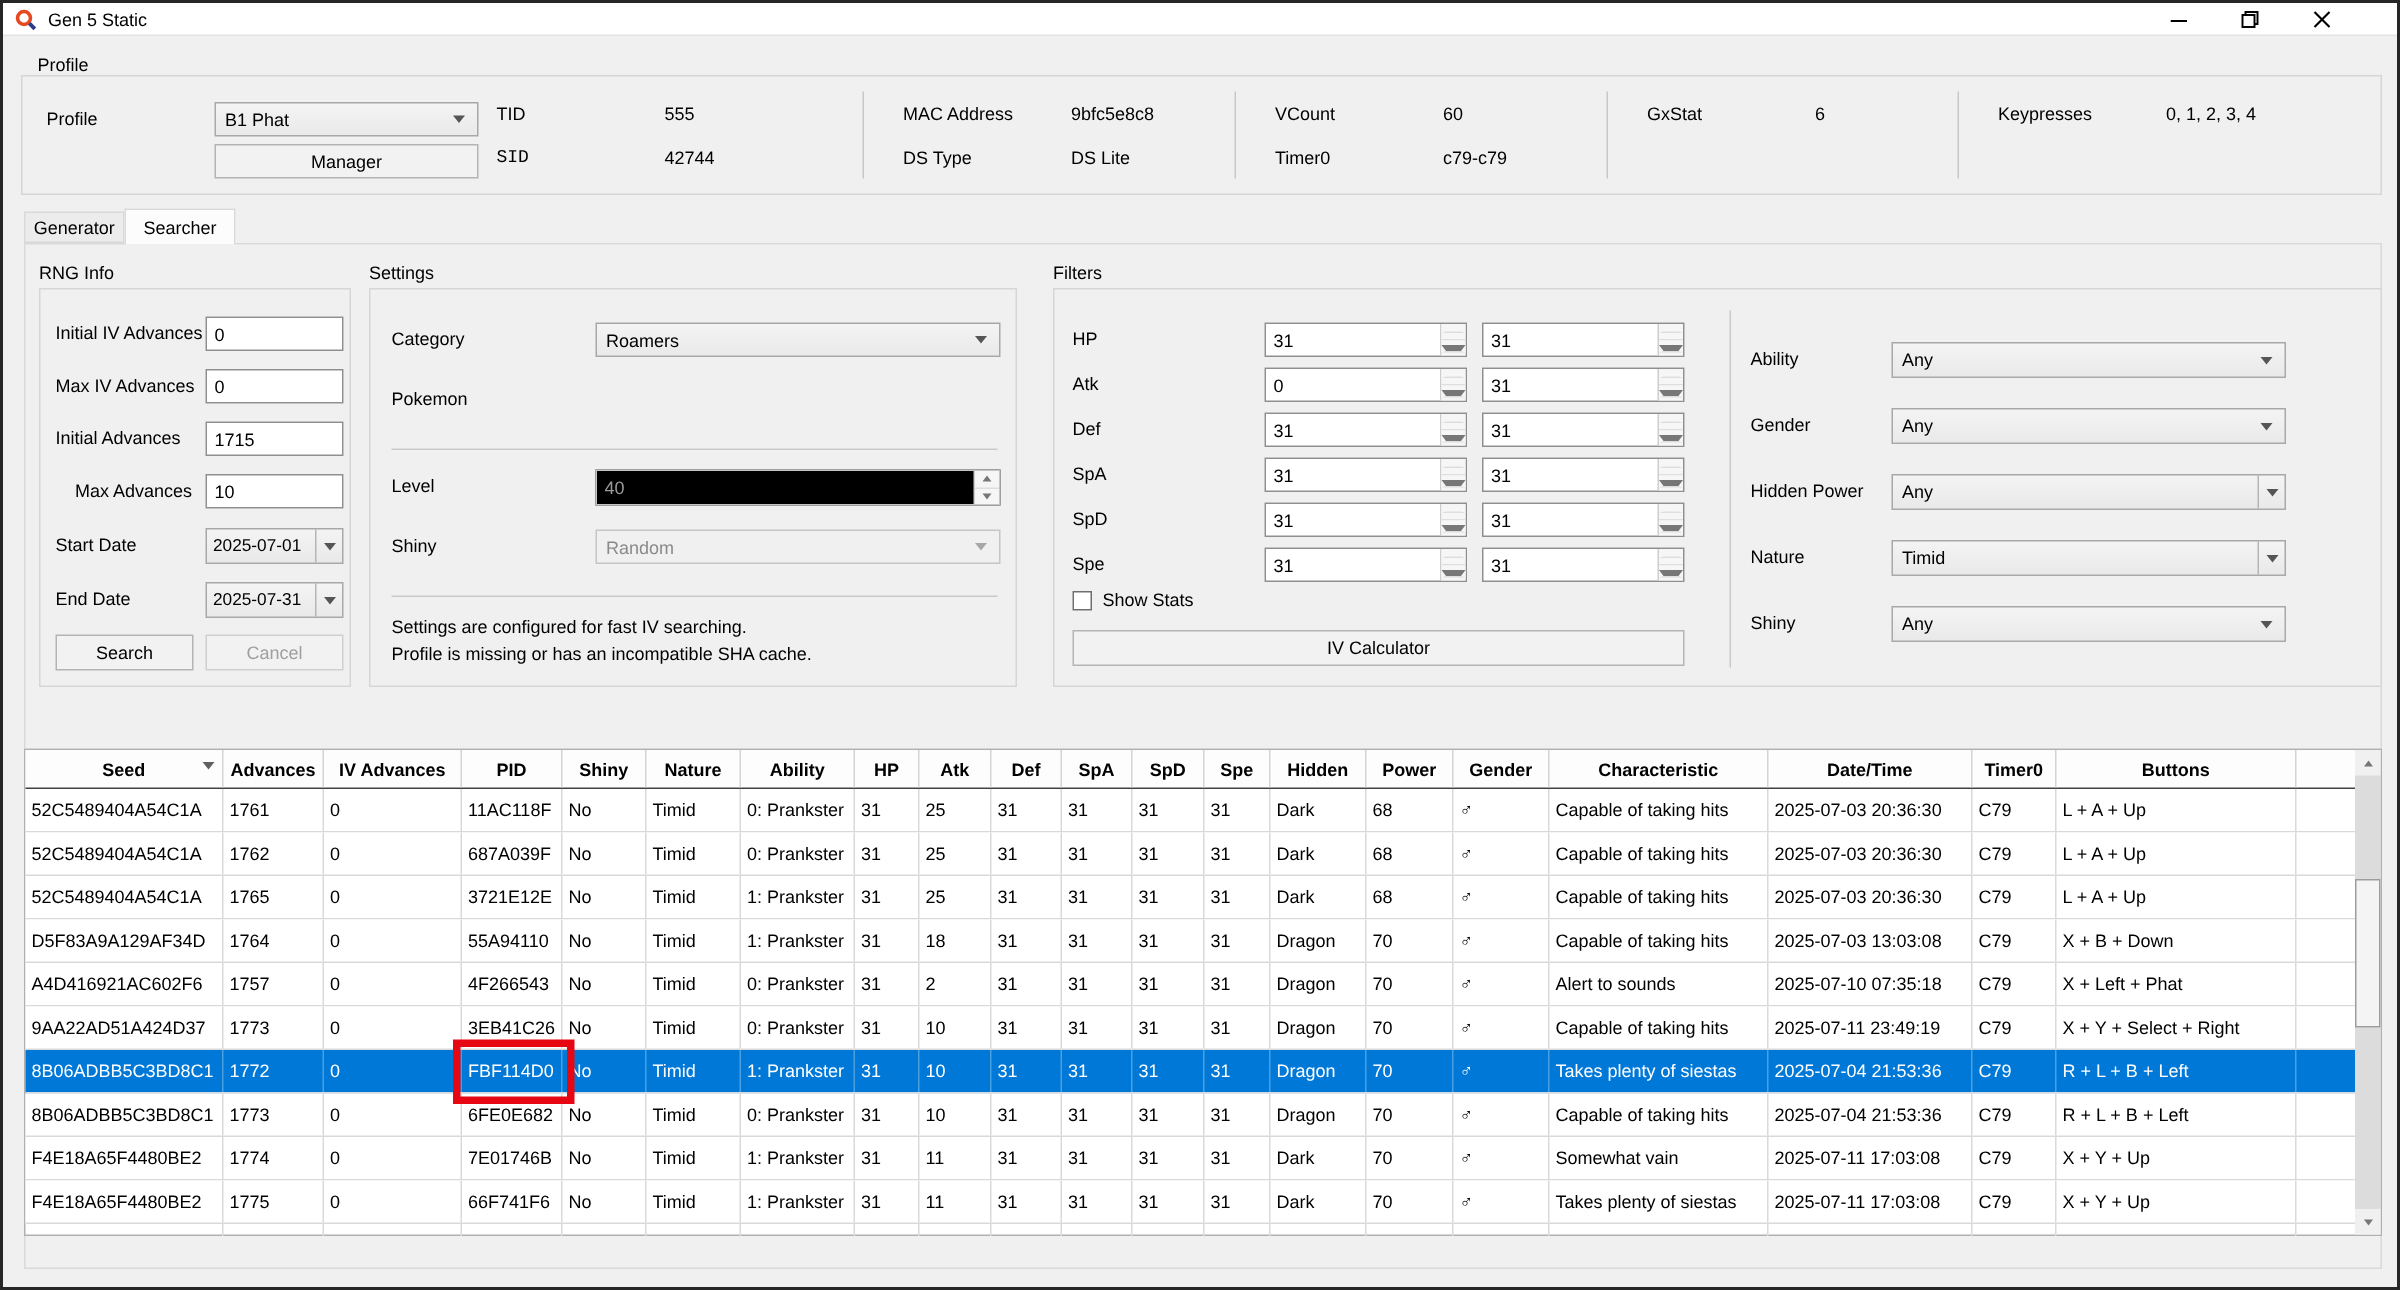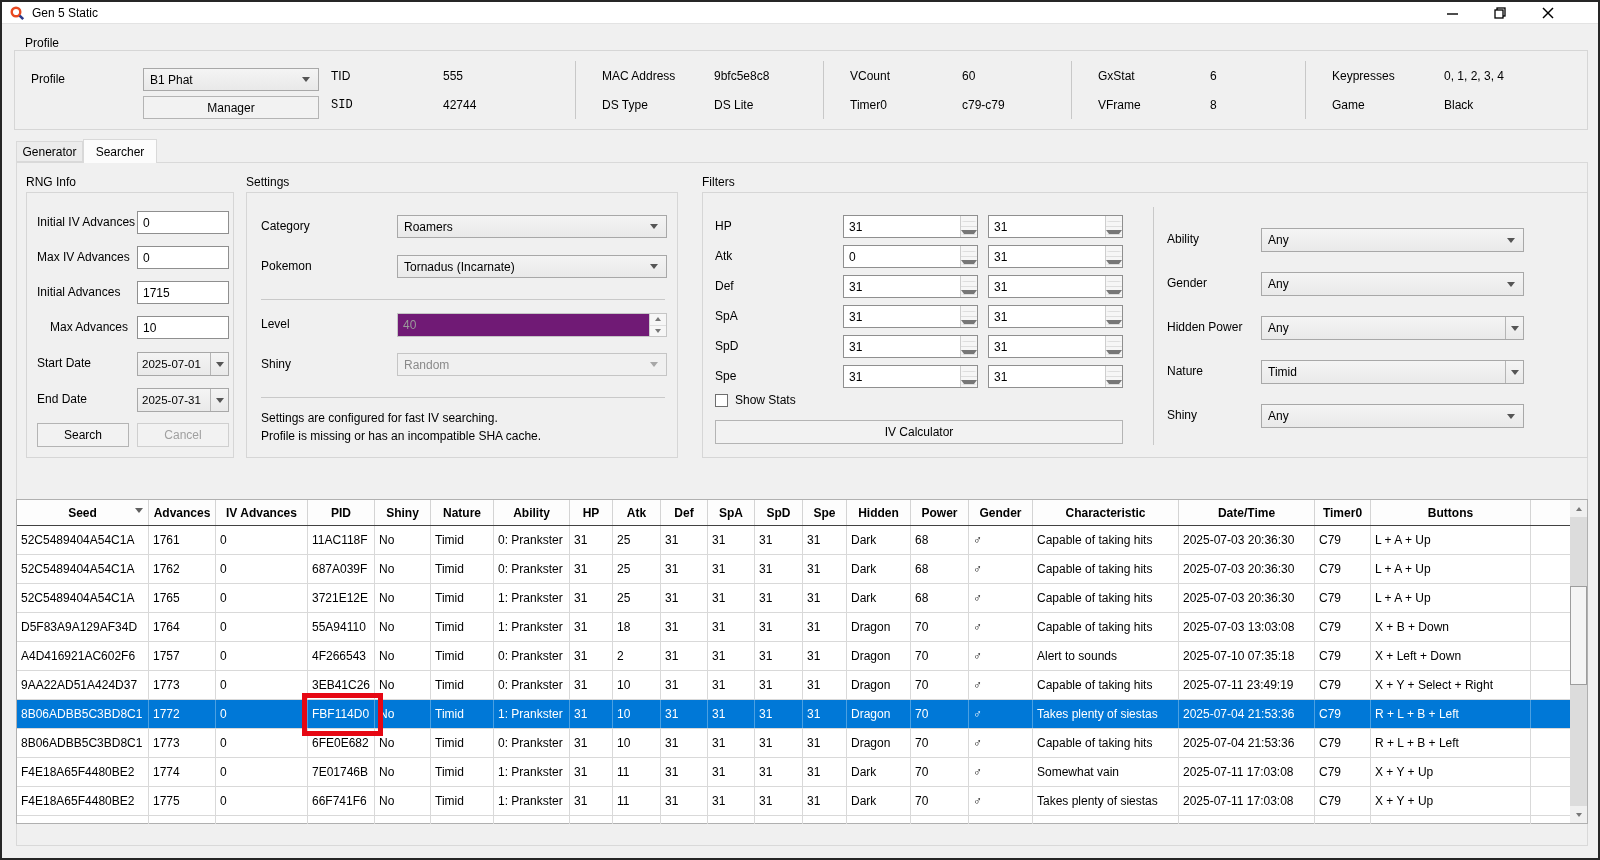--- a/index.html
+++ b/index.html
@@ -24,21 +24,21 @@
   .btn.disabled { color:#9f9f9f; border-color:#cfcfcf; }
   .combo { position:absolute; background:linear-gradient(#f4f4f4,#e9e9e9); border:1px solid #a8a8a8; display:flex; align-items:center; padding-left:6px; }
   .combo.disabled { background:#f0f0f0; color:#8a8a8a; border-color:#c5c5c5; }
   .combo .cval { flex:1; overflow:hidden; white-space:nowrap; }
   .tri-down { width:0; height:0; border-left:4px solid transparent; border-right:4px solid transparent; border-top:5px solid #555; margin-right:8px; }
   .combo.disabled .tri-down { border-top-color:#a7a7a7; }
   .combo .cbtn { align-self:stretch; width:18px; border-left:1px solid #b5b5b5; display:flex; align-items:center; justify-content:center; }
   .combo .cbtn .tri-down { margin-right:0; }
   .spin { position:absolute; background:#fff; border:1px solid #8f8f8f; display:flex; align-items:center; }
   .spin .sval { flex:1; padding-left:5px; }
-  .spin.disabled { background:#701a75; color:#9a9a9a; border-color:#c5c5c5; }
+  .spin.disabled { background:#000000; color:#9a9a9a; border-color:#c5c5c5; }
   .spin .sbtns { align-self:stretch; width:17px; border-left:1px solid #cecece; display:flex; flex-direction:column; }
   .spin .sbtns div { flex:1; background:#f6f6f6; display:flex; align-items:center; justify-content:center; }
   .spin .sbtns div:first-child { border-bottom:1px solid #dedede; }
   .tri-up-s { width:0; height:0; border-left:3.5px solid transparent; border-right:3.5px solid transparent; border-bottom:4px solid #777; }
   .tri-dn-s { width:0; height:0; border-left:3.5px solid transparent; border-right:3.5px solid transparent; border-top:4px solid #777; }
   .checkbox { position:absolute; display:flex; align-items:center; gap:7px; }
   .checkbox .box { width:13px; height:13px; background:#fff; border:1px solid #6e6e6e; }
   .fieldlabel { position:absolute; height:23px; line-height:23px; white-space:nowrap; }
   .hline { position:absolute; height:1px; background:#c9c9c9; }
   .vline { position:absolute; width:1px; background:#c9c9c9; }
@@ -144,33 +144,25 @@
           <div style="display: flex; height: 29px; align-items: center;">
             <div class="rowlabel" style="width: 112px; flex: 0 0 auto;">Timer0</div>
             <div class="rowlabel">c79-c79</div>
           </div>
         </div>
         <div style="position: absolute; left: 1056px; top: 10px; bottom: 10px; width: 240px; border-left: 1px solid rgb(200, 200, 200); padding-left: 26px;">
           <div style="display: flex; height: 29px; align-items: center;">
             <div class="rowlabel" style="width: 112px; flex: 0 0 auto;">GxStat</div>
             <div class="rowlabel">6</div>
           </div>
-          <div style="display: flex; height: 29px; align-items: center;">
-            <div class="rowlabel" style="width: 112px; flex: 0 0 auto;">VFrame</div>
-            <div class="rowlabel">8</div>
-          </div>
         </div>
         <div style="position: absolute; left: 1290px; top: 10px; bottom: 10px; width: 240px; border-left: 1px solid rgb(200, 200, 200); padding-left: 26px;">
           <div style="display: flex; height: 29px; align-items: center;">
             <div class="rowlabel" style="width: 112px; flex: 0 0 auto;">Keypresses</div>
             <div class="rowlabel">0, 1, 2, 3, 4</div>
-          </div>
-          <div style="display: flex; height: 29px; align-items: center;">
-            <div class="rowlabel" style="width: 112px; flex: 0 0 auto;">Game</div>
-            <div class="rowlabel">Black</div>
           </div>
         </div>
       </div>
   </div>
 
   <div class="tab inactive" style="left:14px;width:67px;">Generator</div>
   <div class="tab active" style="left:81px;width:74px;">Searcher</div>
   <div id="tabpane"></div>
 
   <div class="gtitle" style="left:24px;top:173px;z-index:2;">RNG Info</div>
@@ -204,24 +196,20 @@
   </div>
 
   <div class="gtitle" style="left:244px;top:173px;z-index:2;">Settings</div>
   <div class="gbox" style="left:244px;top:190px;width:432px;height:266px;z-index:2;">
     <span class="fieldlabel" style="left:14px;top:22px;">Category</span>
     <div class="combo" style="left:150px;top:22px;width:270px;height:23px;">
       <span class="cval">Roamers</span>
       <span class="tri-down"></span>
     </div>
     <span class="fieldlabel" style="left:14px;top:62px;">Pokemon</span>
-    <div class="combo" style="left:150px;top:62px;width:270px;height:23px;">
-      <span class="cval">Tornadus (Incarnate)</span>
-      <span class="tri-down"></span>
-    </div>
     <div class="hline" style="left:14px;top:106px;width:404px;"></div>
     <span class="fieldlabel" style="left:14px;top:120px;">Level</span>
     <div class="spin disabled" style="left:150px;top:120px;width:270px;height:24px;">
       <span class="sval">40</span>
       <span class="sbtns">
           <div>
             <span class="tri-up-s"></span>
           </div>
           <div>
             <span class="tri-dn-s"></span>
@@ -552,21 +540,21 @@
           <div class="tcell" style="width: 47px; flex: 0 0 auto;">31</div>
           <div class="tcell" style="width: 47px; flex: 0 0 auto;">31</div>
           <div class="tcell" style="width: 48px; flex: 0 0 auto;">31</div>
           <div class="tcell" style="width: 44px; flex: 0 0 auto;">31</div>
           <div class="tcell" style="width: 64px; flex: 0 0 auto;">Dragon</div>
           <div class="tcell" style="width: 58px; flex: 0 0 auto;">70</div>
           <div class="tcell" style="width: 64px; flex: 0 0 auto;">♂</div>
           <div class="tcell" style="width: 146px; flex: 0 0 auto;">Alert to sounds</div>
           <div class="tcell" style="width: 136px; flex: 0 0 auto; text-align: right;">2025-07-10 07:35:18</div>
           <div class="tcell" style="width: 56px; flex: 0 0 auto;">C79</div>
-          <div class="tcell" style="width: 160px; flex: 0 0 auto;">X + Left + Down</div>
+          <div class="tcell" style="width: 160px; flex: 0 0 auto;">X + Left + Phat</div>
           <div class="tcell" style="flex: 1 1 0%; border-right: none;"></div>
         </div>
         <div class="trow">
           <div class="tcell" style="width: 132px; flex: 0 0 auto;">9AA22AD51A424D37</div>
           <div class="tcell" style="width: 67px; flex: 0 0 auto;">1773</div>
           <div class="tcell" style="width: 92px; flex: 0 0 auto;">0</div>
           <div class="tcell" style="width: 67px; flex: 0 0 auto;">3EB41C26</div>
           <div class="tcell" style="width: 56px; flex: 0 0 auto;">No</div>
           <div class="tcell" style="width: 63px; flex: 0 0 auto;">Timid</div>
           <div class="tcell" style="width: 76px; flex: 0 0 auto;">0: Prankster</div>

